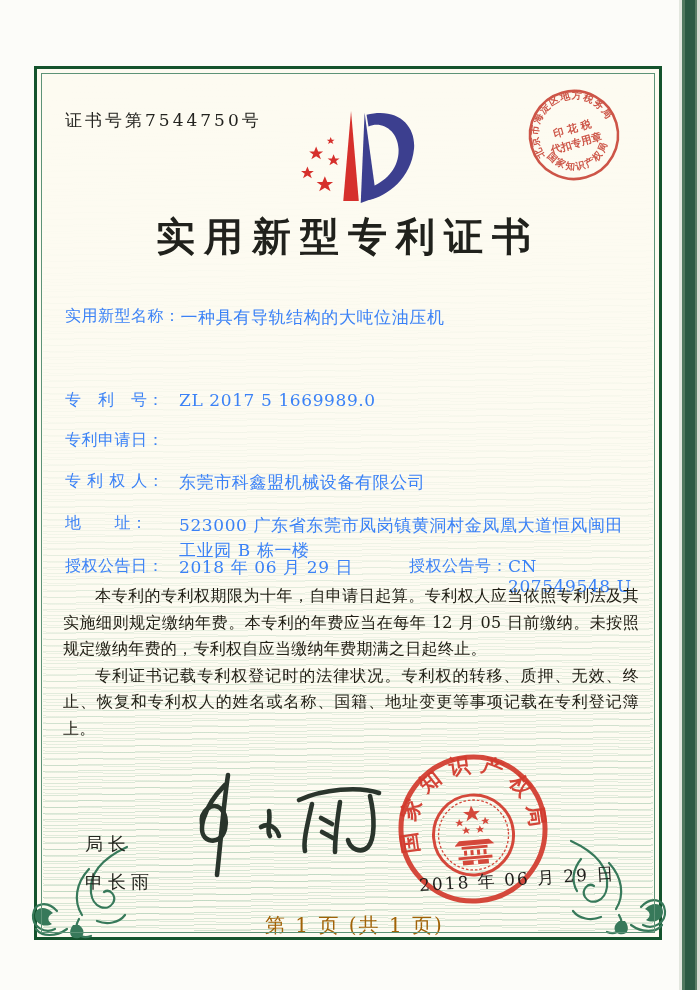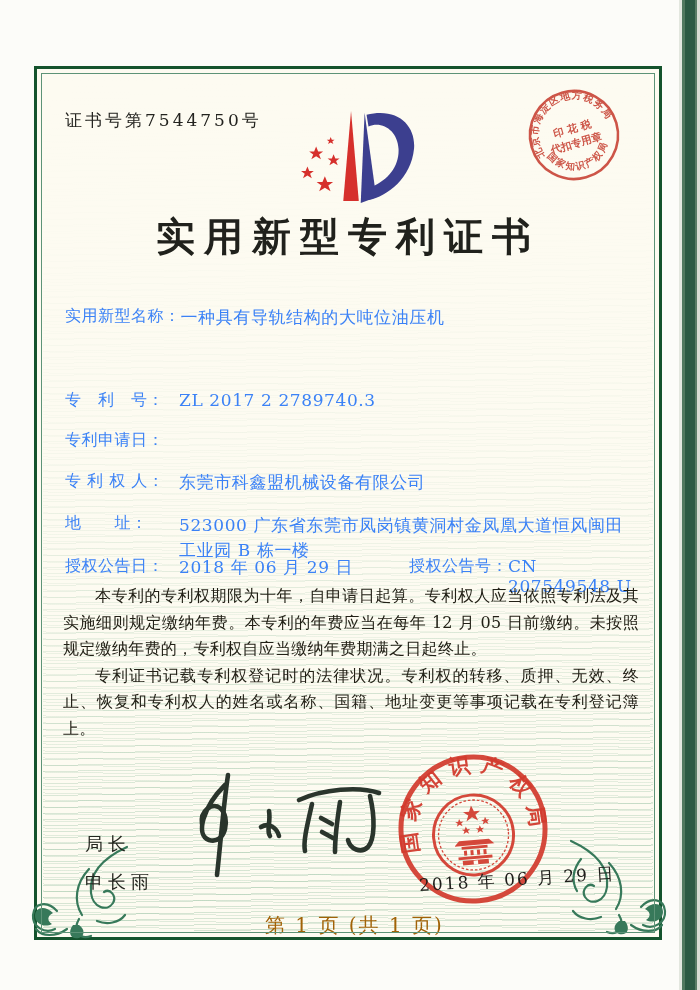--- a/index.html
+++ b/index.html
@@ -99,21 +99,21 @@
   </svg>
 
   <div class="abs title">实用新型专利证书</div>
 
   <div class="abs frow" style="top:237px">
     <span class="lab">实用新型名称：</span>
     <span class="val">一种具有导轨结构的大吨位油压机</span>
   </div>
   <div class="abs frow" style="top:321px">
     <span class="lab">专　利　号：</span>
-    <span class="val">ZL 2017 2 2789740.3</span>
+    <span class="val">ZL 2017 5 1669989.0</span>
   </div>
   <div class="abs frow" style="top:361px">
     <span class="lab">专利申请日：</span>
   </div>
   <div class="abs frow" style="top:402px">
     <span class="lab">专 利 权 人：</span>
     <span class="val">东莞市科鑫盟机械设备有限公司</span>
   </div>
   <div class="abs frow" style="top:444px">
     <span class="lab">地　　址：</span>

